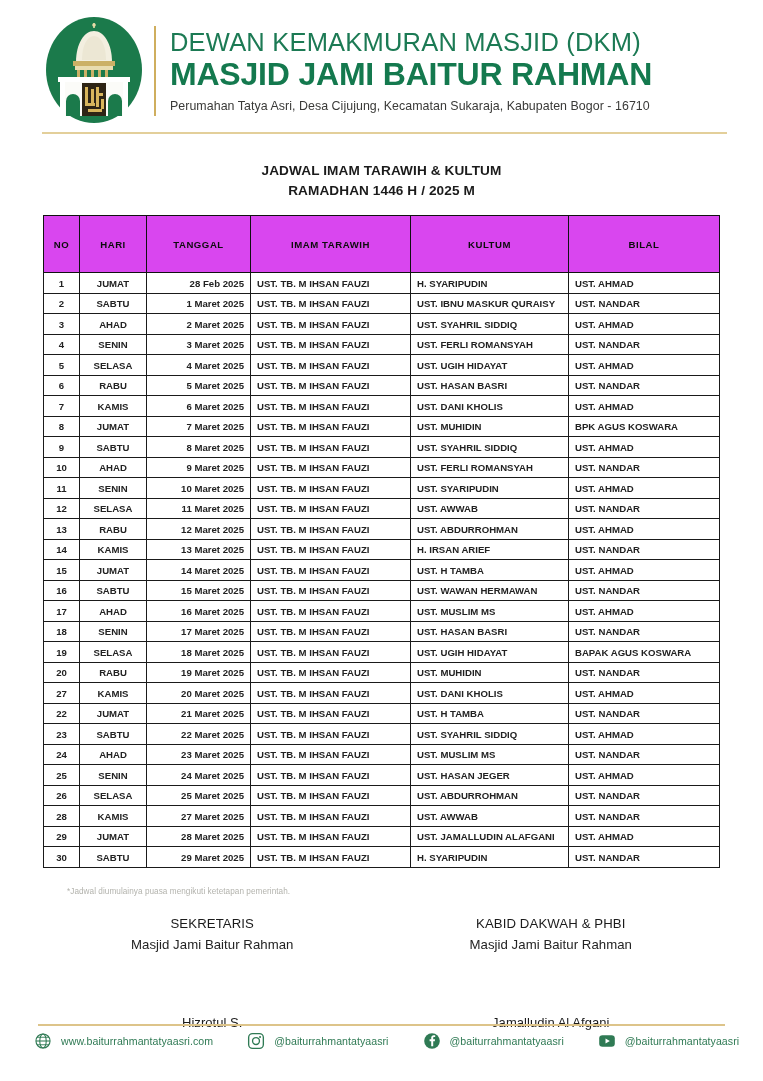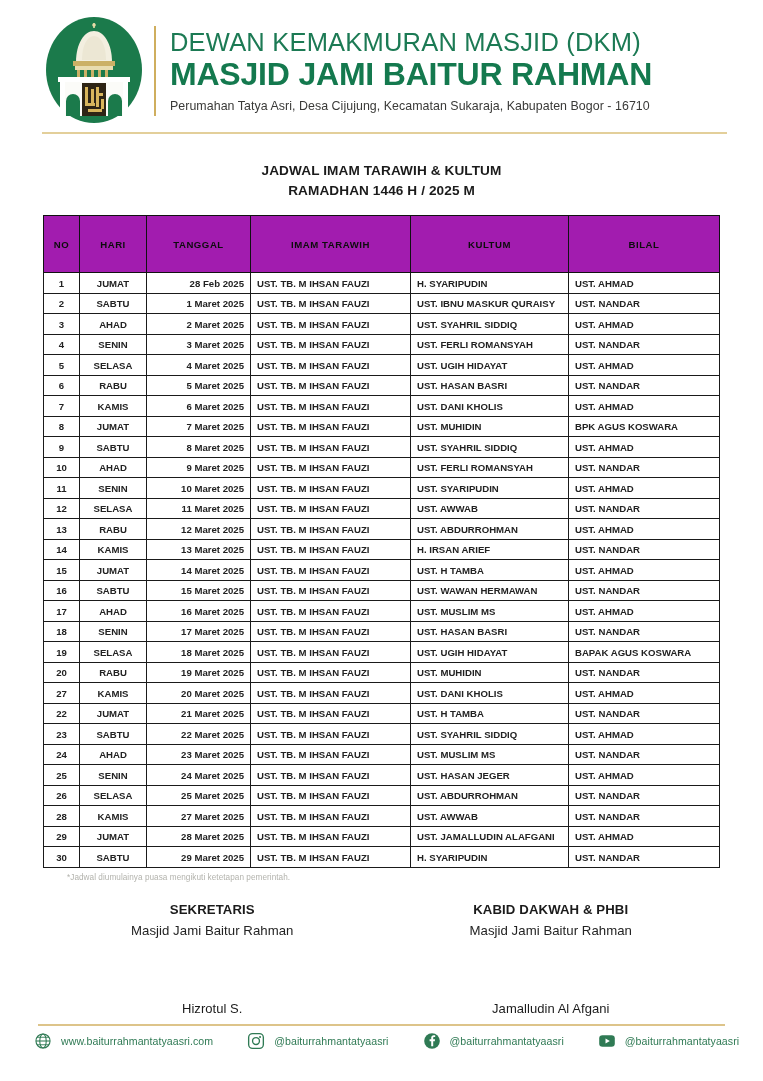--- a/index.html
+++ b/index.html
@@ -95,21 +95,21 @@
   .table-zone {
     margin: 15px 43px 0 43px;
   }
   table.sched {
     border-collapse: collapse;
     width: 100%;
     table-layout: fixed;
     border: 1.4px solid #111;
   }
   table.sched th {
-    background: #a21caf;
+    background: #d946ef;
     color: #0c0c0c;
     font-size: 9.6px;
     font-weight: 700;
     letter-spacing: 0.55px;
     height: 54px;
     border: 1.2px solid #111;
     text-align: center;
     vertical-align: middle;
   }
   table.sched td {
@@ -132,37 +132,37 @@
 
   th.h-no { width: 33px; }
   th.h-hari { width: 64px; }
   th.h-tgl { width: 101px; }
   th.h-imam { width: 157px; }
   th.h-kultum { width: 155px; }
 
   .footnote {
     font-size: 8.2px;
     color: #b3b3ad;
-    margin: 5px 0 0 24px;
+    margin: 19px 0 0 24px;
     letter-spacing: 0.05px;
   }
 
   
   .signatures {
     display: flex;
     margin-top: 20px;
     padding: 0 43px;
   }
   .sig-col {
     flex: 1 1 50%;
     text-align: center;
   }
   .sig-role {
     font-size: 13.2px;
-    font-weight: 700;
+    font-weight: 400;
     color: #1b1b1b;
     letter-spacing: 0.1px;
   }
   .sig-org {
     font-size: 13.2px;
     font-weight: 400;
     color: #232323;
     margin-top: 6px;
     letter-spacing: 0.05px;
   }

